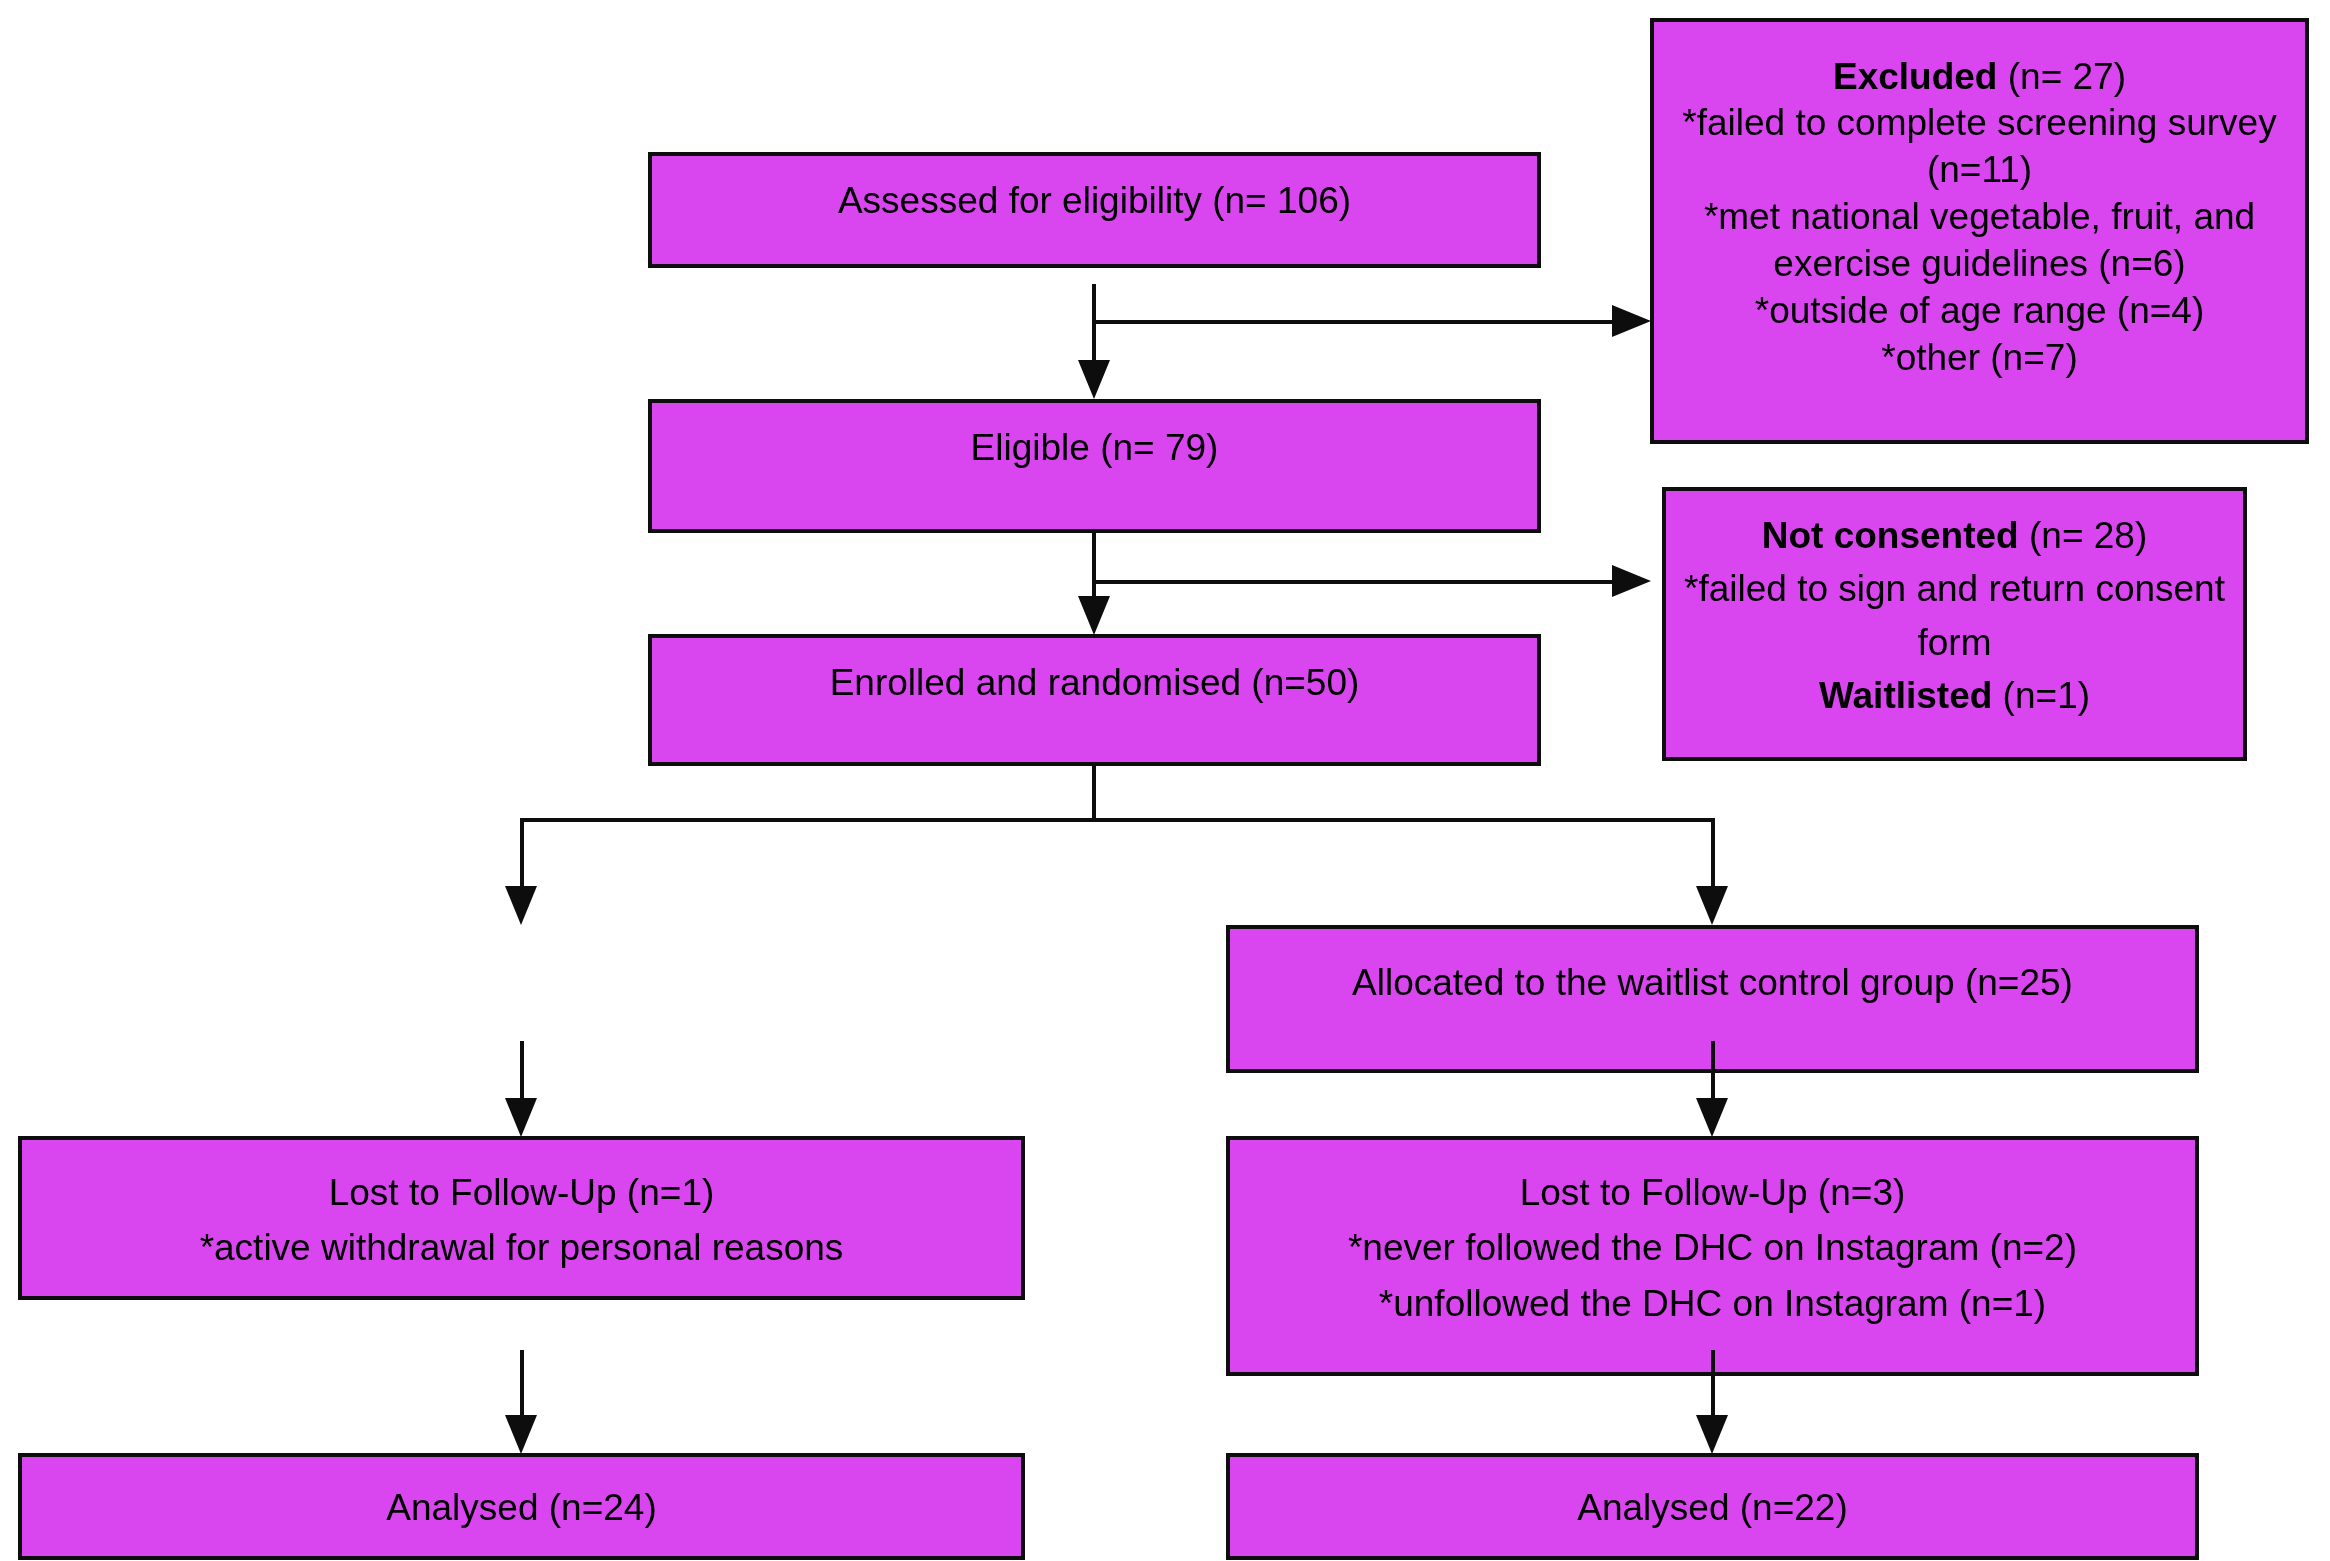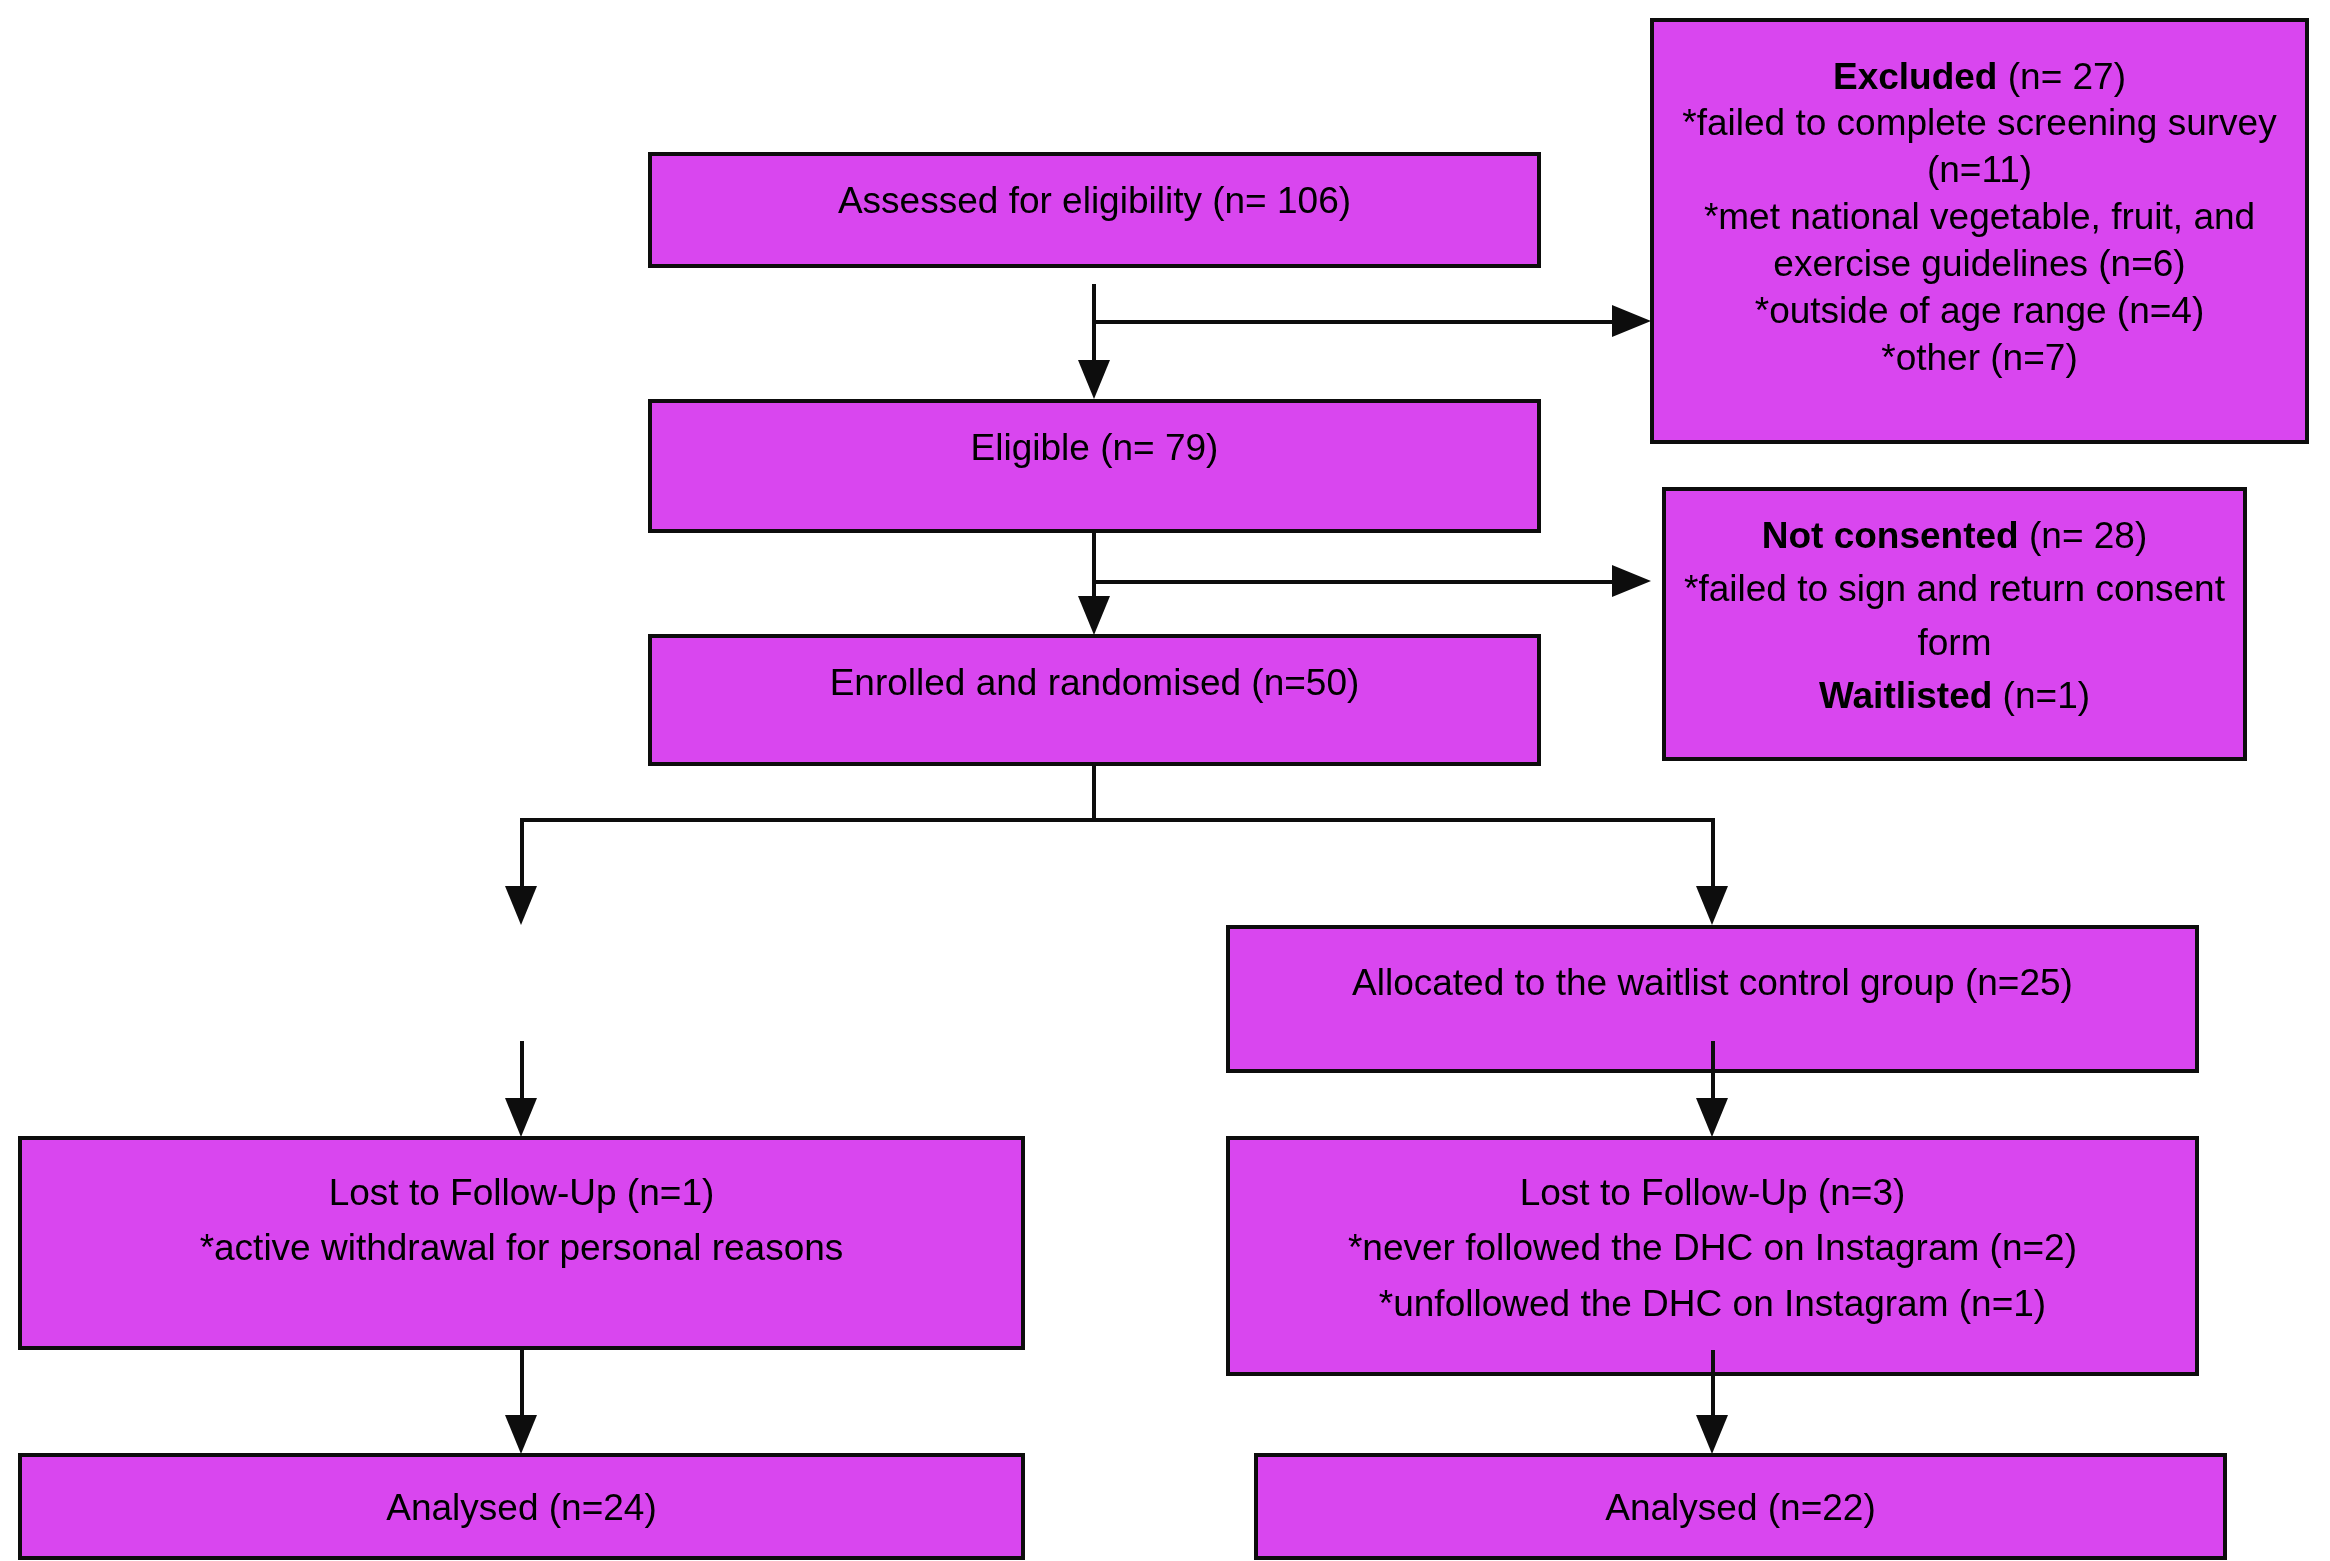--- a/index.html
+++ b/index.html
@@ -75,36 +75,36 @@
 
   <div class="box" style="left:648px;top:634px;width:893px;height:132px;padding-top:26px;">
     <div class="ln">Enrolled and randomised (n=50)</div>
   </div>
 
 
   <div class="box" style="left:1226px;top:925px;width:973px;height:148px;padding-top:35px;">
     <div class="ln">Allocated to the waitlist control group (n=25)</div>
   </div>
 
-  <div class="box" style="left:18px;top:1136px;width:1007px;height:214px;padding-top:24.5px;line-height:1.5;">
+  <div class="box" style="left:18px;top:1136px;width:1007px;height:164px;padding-top:24.5px;line-height:1.5;">
     <div class="ln">Lost to Follow-Up (n=1)</div>
     <div class="ln">*active withdrawal for personal reasons</div>
   </div>
 
   <div class="box" style="left:1226px;top:1136px;width:973px;height:240px;padding-top:24.5px;line-height:1.5;">
     <div class="ln">Lost to Follow-Up (n=3)</div>
     <div class="ln">*never followed the DHC on Instagram (n=2)</div>
     <div class="ln">*unfollowed the DHC on Instagram (n=1)</div>
   </div>
 
   <div class="box" style="left:18px;top:1453px;width:1007px;height:107px;padding-top:32px;">
     <div class="ln">Analysed (n=24)</div>
   </div>
 
-  <div class="box" style="left:1226px;top:1453px;width:973px;height:107px;padding-top:32px;margin-left:28px;">
+  <div class="box" style="left:1226px;top:1453px;width:973px;height:107px;padding-top:32px;">
     <div class="ln">Analysed (n=22)</div>
   </div>
 
   <div class="vline" style="left:1092px;top:284px;width:3.5px;height:79px;"></div>
   <div class="arr-down" style="left:1078px;top:360px;"></div>
   <div class="hline" style="left:1092px;top:320px;width:523px;height:3.5px;"></div>
   <div class="arr-right" style="left:1612px;top:305px;"></div>
 
   <div class="vline" style="left:1092px;top:533px;width:3.5px;height:63px;"></div>
   <div class="arr-down" style="left:1078px;top:596px;"></div>

